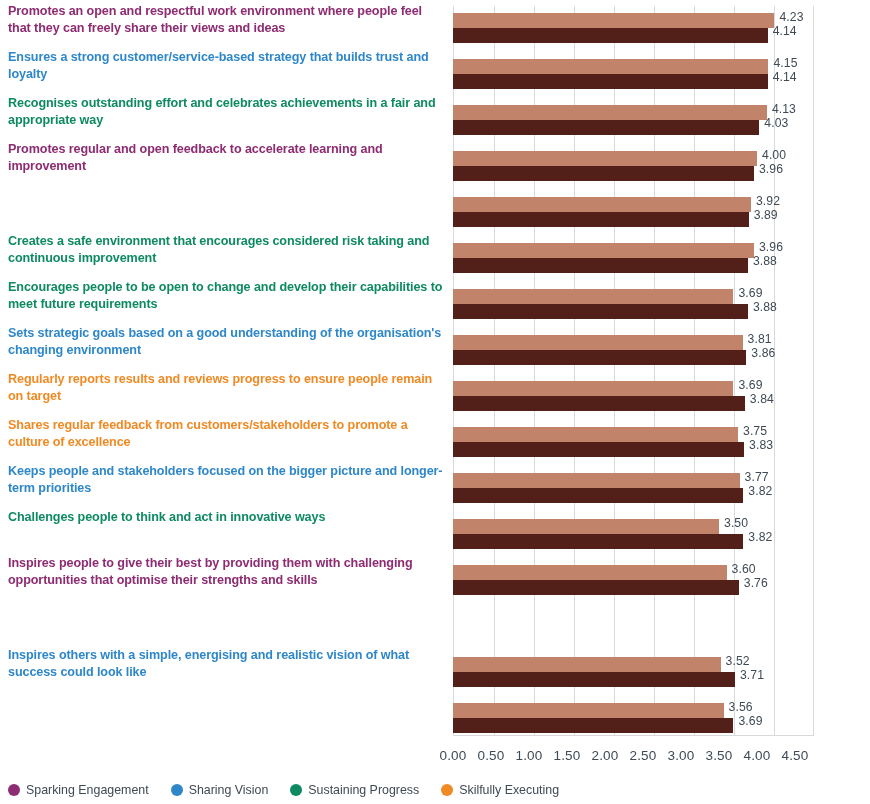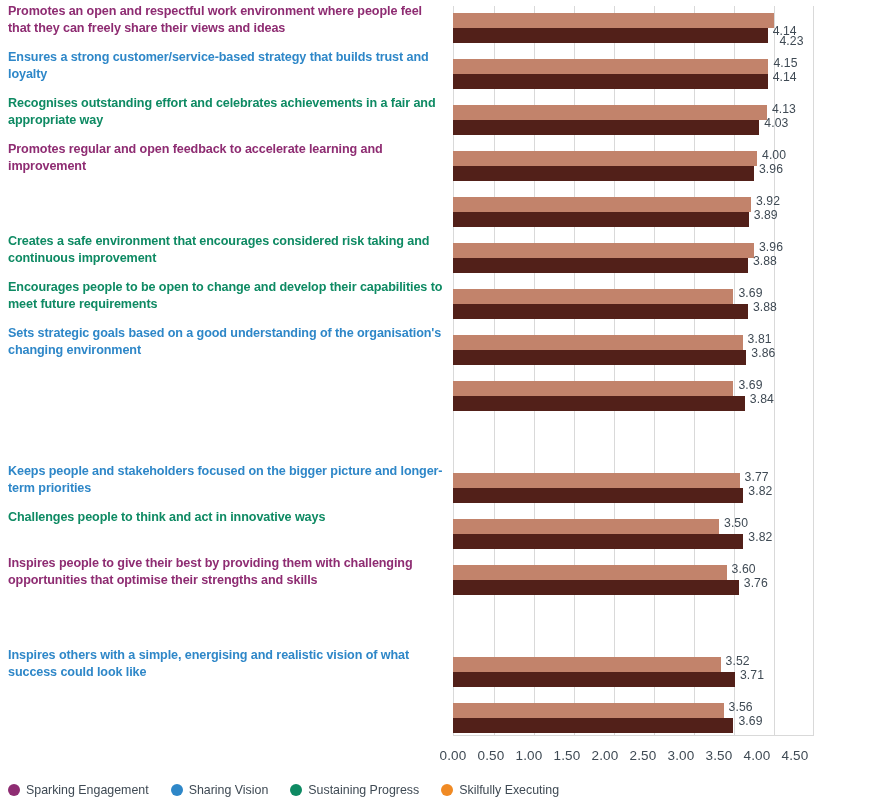--- a/index.html
+++ b/index.html
@@ -84,21 +84,21 @@
     <div class="gridline" style="left:320px"></div>
   </div>
 
   <div class="axis-line"></div>
 
   <div class="rows" id="rows">
       <div class="row" style="top: 6px;">
         <div class="row-label" style="color: rgb(142, 44, 114);">Promotes an open and respectful work environment where people feel that they can freely share their views and ideas</div>
         <div class="bars">
           <div class="bar top" style="width: 321.48px; background: rgb(194, 131, 107);"></div>
-          <div class="vlabel top" style="left: 326.48px; margin-top: 24px;">4.23</div>
+          <div class="vlabel top" style="left: 326.48px;">4.23</div>
           <div class="bar bot" style="width: 314.64px; background: rgb(82, 32, 25);"></div>
           <div class="vlabel bot" style="left: 319.64px;">4.14</div>
         </div>
       </div>
       <div class="row" style="top: 52px;">
         <div class="row-label" style="color: rgb(46, 135, 200);">Ensures a strong customer/service-based strategy that builds trust and loyalty</div>
         <div class="bars">
           <div class="bar top" style="width: 315.4px; background: rgb(194, 131, 107);"></div>
           <div class="vlabel top" style="left: 320.4px;">4.15</div>
           <div class="bar bot" style="width: 314.64px; background: rgb(82, 32, 25);"></div>
@@ -152,25 +152,35 @@
       <div class="row" style="top: 328px;">
         <div class="row-label" style="color: rgb(46, 135, 200);">Sets strategic goals based on a good understanding of the organisation's changing environment</div>
         <div class="bars">
           <div class="bar top" style="width: 289.56px; background: rgb(194, 131, 107);"></div>
           <div class="vlabel top" style="left: 294.56px;">3.81</div>
           <div class="bar bot" style="width: 293.36px; background: rgb(82, 32, 25);"></div>
           <div class="vlabel bot" style="left: 298.36px;">3.86</div>
         </div>
       </div>
       <div class="row" style="top: 374px;">
+        <div class="row-label" style="color: rgb(240, 138, 36);">Regularly reports results and reviews progress to ensure people remain on target</div>
         <div class="bars">
           <div class="bar top" style="width: 280.44px; background: rgb(194, 131, 107);"></div>
           <div class="vlabel top" style="left: 285.44px;">3.69</div>
           <div class="bar bot" style="width: 291.84px; background: rgb(82, 32, 25);"></div>
           <div class="vlabel bot" style="left: 296.84px;">3.84</div>
+        </div>
+      </div>
+      <div class="row" style="top: 420px;">
+        <div class="row-label" style="color: rgb(240, 138, 36);">Shares regular feedback from customers/stakeholders to promote a culture of excellence</div>
+        <div class="bars">
+          <div class="bar top" style="width: 285px; background: rgb(194, 131, 107);"></div>
+          <div class="vlabel top" style="left: 290px;">3.75</div>
+          <div class="bar bot" style="width: 291.08px; background: rgb(82, 32, 25);"></div>
+          <div class="vlabel bot" style="left: 296.08px;">3.83</div>
         </div>
       </div>
       <div class="row" style="top: 466px;">
         <div class="row-label" style="color: rgb(46, 135, 200);">Keeps people and stakeholders focused on the bigger picture and longer-term priorities</div>
         <div class="bars">
           <div class="bar top" style="width: 286.52px; background: rgb(194, 131, 107);"></div>
           <div class="vlabel top" style="left: 291.52px;">3.77</div>
           <div class="bar bot" style="width: 290.32px; background: rgb(82, 32, 25);"></div>
           <div class="vlabel bot" style="left: 295.32px;">3.82</div>
         </div>

